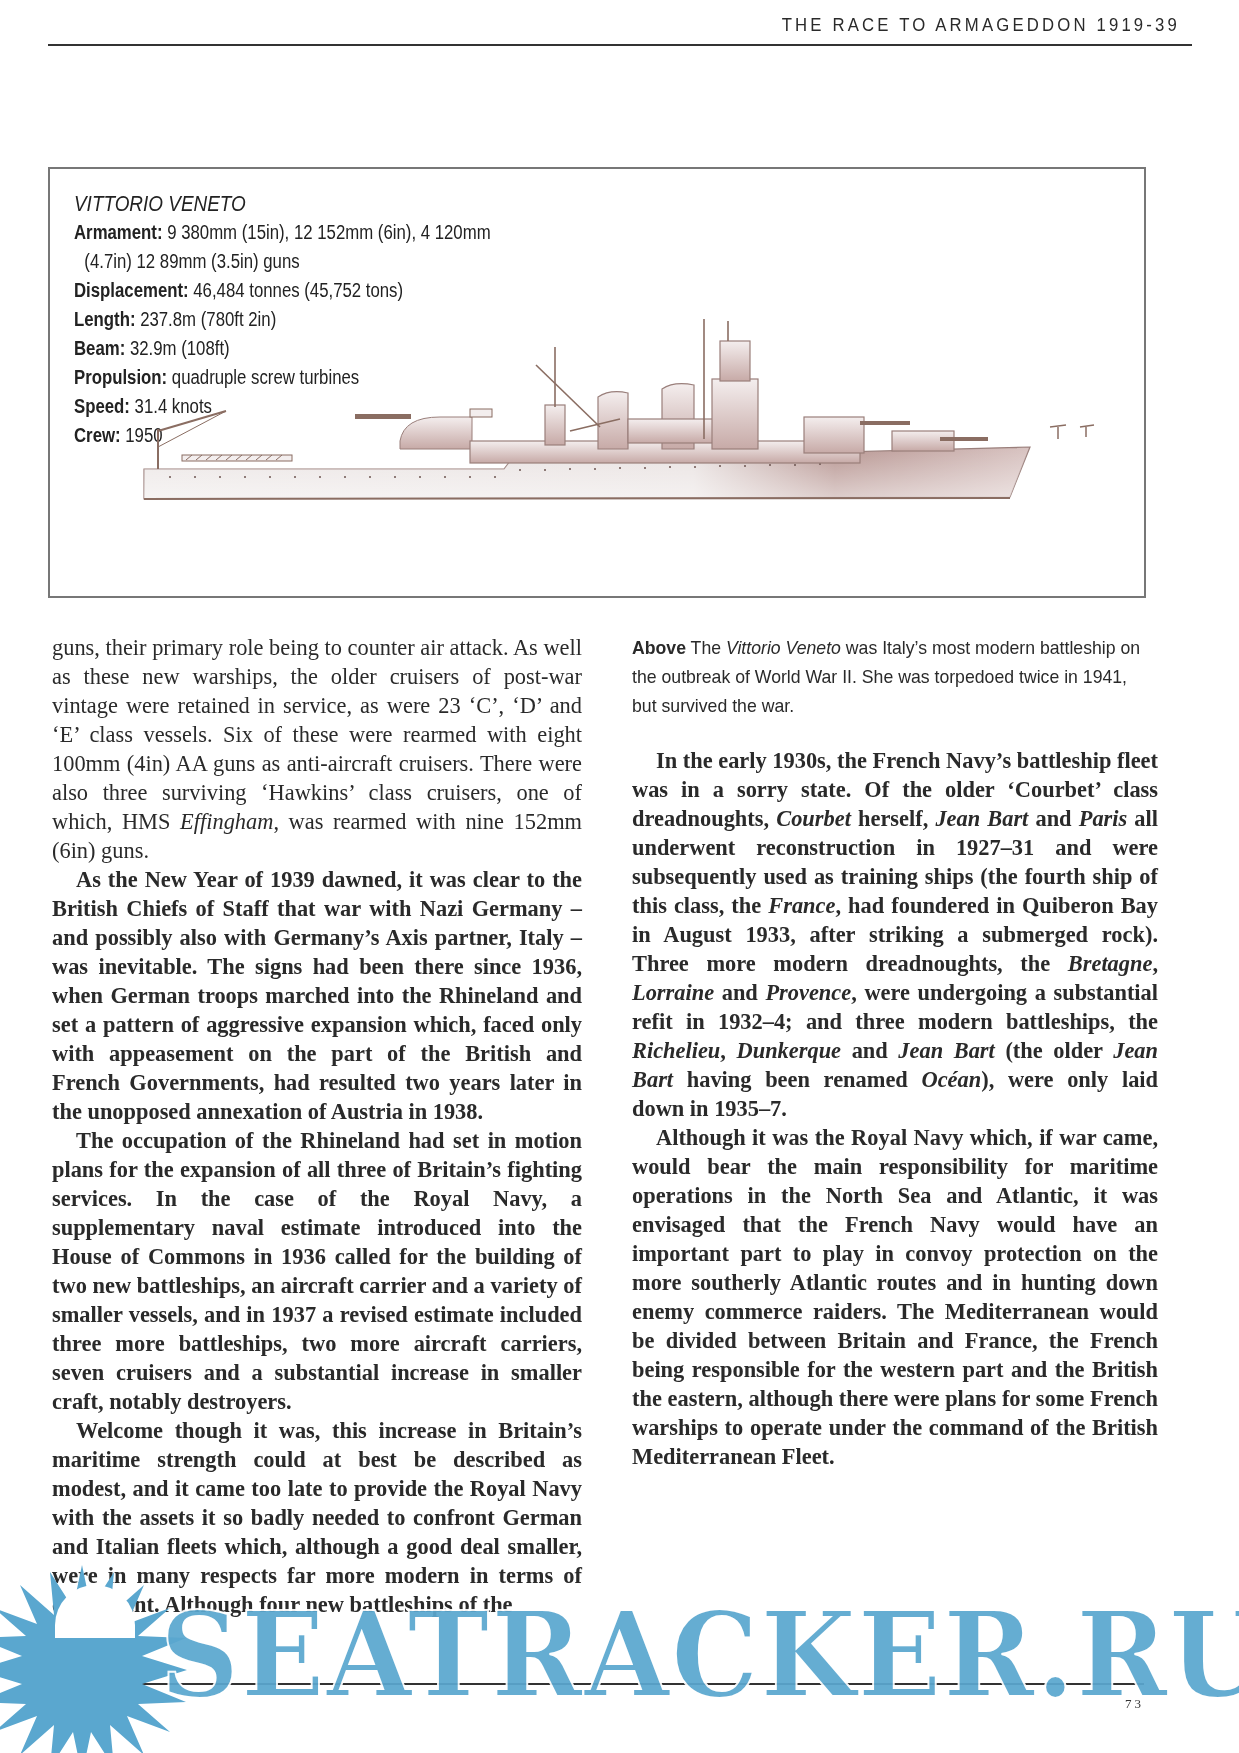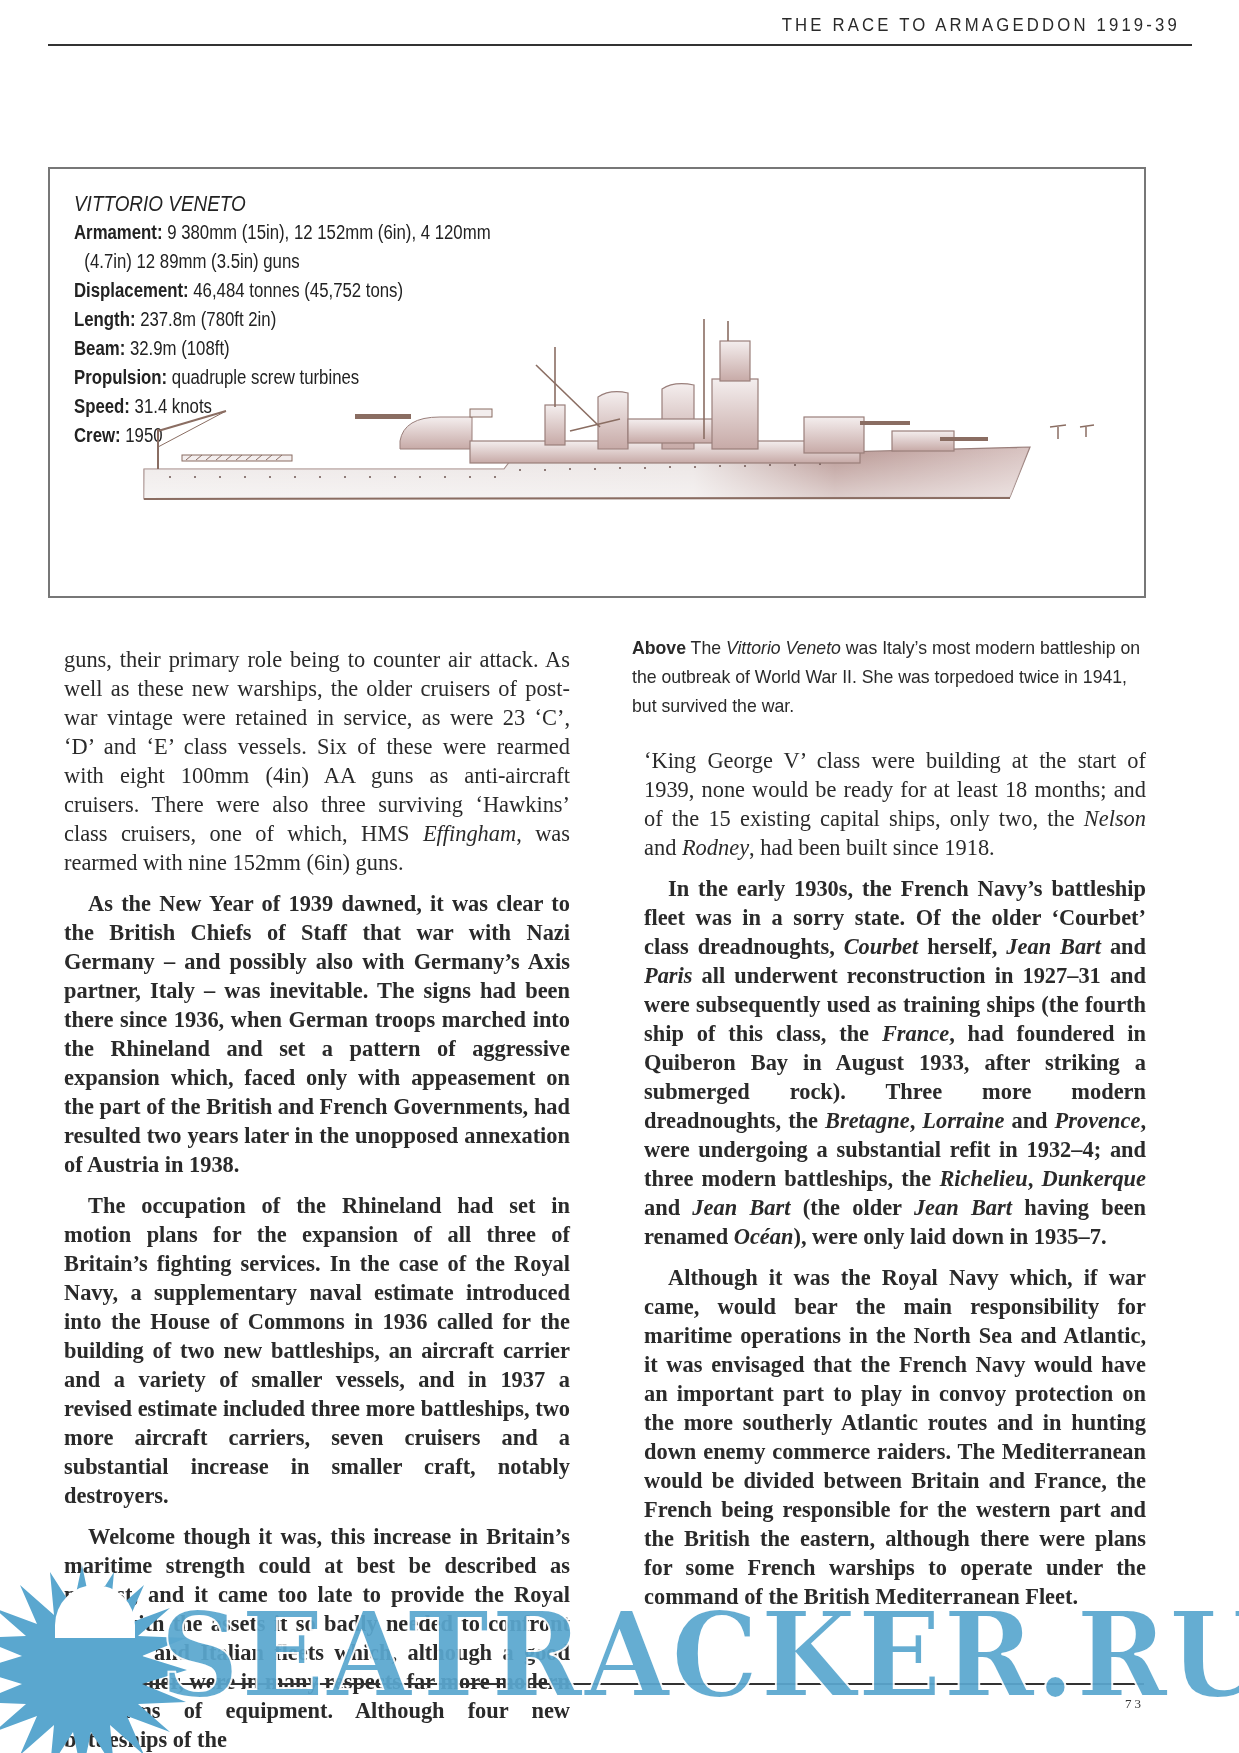--- a/index.html
+++ b/index.html
@@ -24,21 +24,21 @@
   .spec-line b { font-weight: bold; }
   .spec-line.indent { padding-left: 12px; }
 
   .ship-svg { position: absolute; left: 50px; top: 150px; width: 1060px; height: 260px; }
 
   .col {
     position: absolute; top: 633px; width: 530px;
     font-family: "Liberation Serif", serif; font-size: 22.4px; line-height: 29px; color: #2a2a2a;
     text-align: justify;
   }
-  .col p { margin: 12px; }
+  .col p { margin: 0; }
   .col p.indent { text-indent: 24px; font-weight: bold; }
   .col-left { left: 52px; }
   .col-right { left: 632px; width: 526px; }
   .caption {
     font-family: "Liberation Sans", sans-serif; font-size: 19px; line-height: 29px; color: #2a2a2a;
     text-align: left; margin-bottom: 26px; transform: scaleX(0.93); transform-origin: left top; width: 560px;
   }
   .caption b { font-weight: bold; }
   .caption i { font-style: italic; }
   .col i { font-style: italic; }
@@ -172,21 +172,20 @@
 
 <div class="col col-left">
   <p><span>guns, their primary role being to counter air attack. As well as these new warships, the older cruisers of post-war vintage were retained in service, as were 23 ‘C’, ‘D’ and ‘E’ class vessels. Six of these were rearmed with eight 100mm (4in) AA guns as anti-aircraft cruisers. There were also three surviving ‘Hawkins’ class cruisers, one of which, HMS </span><i>Effingham</i><span>, was rearmed with nine 152mm (6in) guns.</span></p>
   <p class="indent">As the New Year of 1939 dawned, it was clear to the British Chiefs of Staff that war with Nazi Germany – and possibly also with Germany’s Axis partner, Italy – was inevitable. The signs had been there since 1936, when German troops marched into the Rhineland and set a pattern of aggressive expansion which, faced only with appeasement on the part of the British and French Governments, had resulted two years later in the unopposed annexation of Austria in 1938.</p>
   <p class="indent">The occupation of the Rhineland had set in motion plans for the expansion of all three of Britain’s fighting services. In the case of the Royal Navy, a supplementary naval estimate introduced into the House of Commons in 1936 called for the building of two new battleships, an aircraft carrier and a variety of smaller vessels, and in 1937 a revised estimate included three more battleships, two more aircraft carriers, seven cruisers and a substantial increase in smaller craft, notably destroyers.</p>
   <p class="indent">Welcome though it was, this increase in Britain’s maritime strength could at best be described as modest, and it came too late to provide the Royal Navy with the assets it so badly needed to confront German and Italian fleets which, although a good deal smaller, were in many respects far more modern in terms of equipment. Although four new battleships of the</p>
 </div>
 
 <div class="col col-right">
   <div class="caption"><b>Above</b><span> The </span><i>Vittorio Veneto</i><span> was Italy’s most modern battleship on the outbreak of World War II. She was torpedoed twice in 1941, but survived the war.</span></div>
-  <p><span>‘King George V’ class were building at the start of 1939, none would be ready for at least 18 months; and of the 15 existing capital ships, only two, the </span><i>Nelson</i><span> and </span><i>Rodney</i><span>, had been built since 1918.</span></p>
   <p class="indent"><span>In the early 1930s, the French Navy’s battleship fleet was in a sorry state. Of the older ‘Courbet’ class dreadnoughts, </span><i>Courbet</i><span> herself, </span><i>Jean Bart</i><span> and </span><i>Paris</i><span> all underwent reconstruction in 1927–31 and were subsequently used as training ships (the fourth ship of this class, the </span><i>France</i><span>, had foundered in Quiberon Bay in August 1933, after striking a submerged rock). Three more modern dreadnoughts, the </span><i>Bretagne</i><span>, </span><i>Lorraine</i><span> and </span><i>Provence</i><span>, were undergoing a substantial refit in 1932–4; and three modern battleships, the </span><i>Richelieu</i><span>, </span><i>Dunkerque</i><span> and </span><i>Jean Bart</i><span> (the older </span><i>Jean Bart</i><span> having been renamed </span><i>Océan</i><span>), were only laid down in 1935–7.</span></p>
   <p class="indent">Although it was the Royal Navy which, if war came, would bear the main responsibility for maritime operations in the North Sea and Atlantic, it was envisaged that the French Navy would have an important part to play in convoy protection on the more southerly Atlantic routes and in hunting down enemy commerce raiders. The Mediterranean would be divided between Britain and France, the French being responsible for the western part and the British the eastern, although there were plans for some French warships to operate under the command of the British Mediterranean Fleet.</p>
 </div>
 
 <div class="foot-rule"></div>
 <div class="page-number">73</div>
 
 <svg class="watermark" viewBox="0 0 1239 193">
   <g transform="translate(82,110)" fill="#5aa7cf">
     <polygon points="0,-105 9,-62 32,-98 28,-55 62,-85 45,-46 88,-62 56,-34 104,-32 60,-14 105,0 60,14 104,32 56,34 88,62 45,46 62,85 28,55 32,98 9,62 0,105 -9,62 -32,98 -28,55 -62,85 -45,46 -88,62 -56,34 -104,32 -60,14 -105,0 -60,-14 -104,-32 -56,-34 -88,-62 -45,-46 -62,-85 -28,-55 -32,-98 -9,-62"></polygon>

